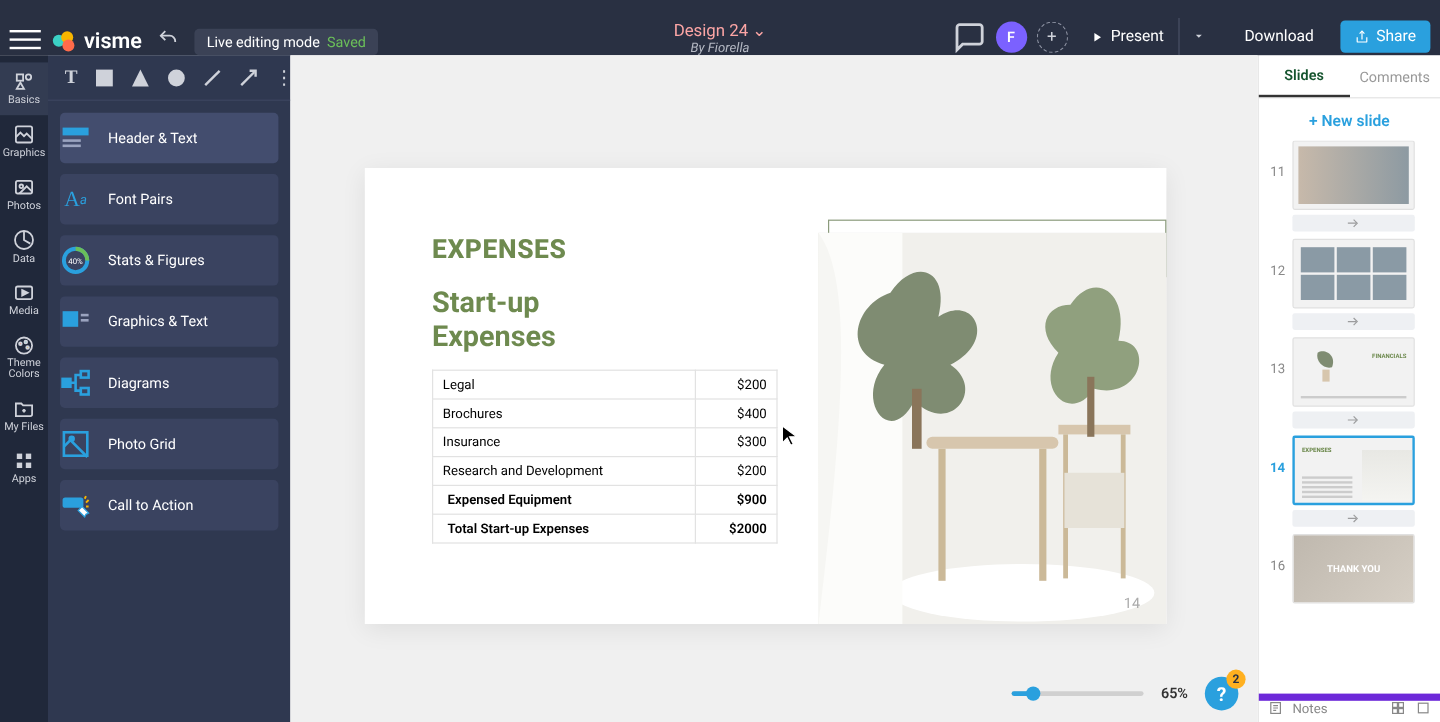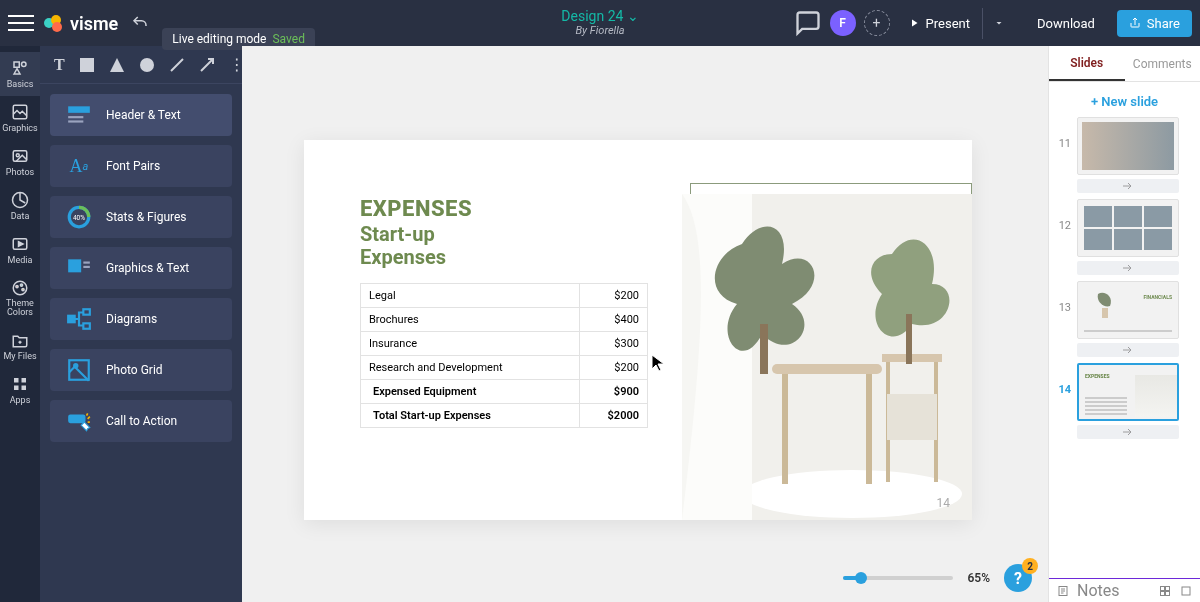--- a/index.html
+++ b/index.html
@@ -1,28 +1,28 @@
 <!DOCTYPE html>
 <html><head>
 <meta charset="utf-8">
 <style>
 * { margin: 0; padding: 0; box-sizing: border-box; font-family: -apple-system, BlinkMacSystemFont, "Segoe UI", Roboto, sans-serif; }
 html, body { width: 1200px; height: 602px; overflow: hidden; background: #fff; }
 
 
-.topbar { height: 46px; background: #293042; color: #fff; display: flex; align-items: center; padding: 0 8px; gap: 8px; position: relative; }
+.topbar { height: 46px; background: #293042; color: #fff; display: flex; align-items: flex-end; padding: 0 8px; gap: 8px; position: relative; }
 .hamburger { width: 26px; height: 26px; display: flex; flex-direction: column; justify-content: center; gap: 5px; cursor: pointer; }
 .hamburger span { height: 2px; background: #fff; }
 .logo { display: flex; align-items: center; gap: 4px; font-weight: 600; font-size: 18px; color:#fff; }
 .logo svg { width: 24px; height: 24px; }
 .undo-icon svg { width: 18px; height: 18px; }
 .editing-badge { background: #3b4256; border-radius: 4px; padding: 4px 10px; font-size: 12px; display: flex; gap: 6px; align-items: center; margin-top: 32px;}
 .editing-badge .saved { color: #6bbf59; }
 .title-block { position: absolute; left: 50%; transform: translateX(-50%); text-align: center; line-height: 1.1; }
-.title-block .title { font-size: 14px; color:#14b8a6; }
+.title-block .title { font-size: 14px; color:#fca5a5; }
 .title-block .byline { font-size: 11px; color: #b5b9c4; font-style: italic; }
 .topbar-right { margin-left: auto; display: flex; align-items: center; gap: 8px; }
 .icon-btn { width: 28px; height: 28px; display:flex; align-items:center; justify-content:center; color:#cfd2da; cursor:pointer; }
 .avatar { width: 26px; height: 26px; border-radius: 50%; background:#7b61ff; color:#fff; display:flex; align-items:center; justify-content:center; font-size:12px; font-weight:600;}
 .plus-circle { width:26px; height:26px; border:1px dashed #8b90a0; border-radius:50%; display:flex; align-items:center; justify-content:center; color:#cfd2da; font-size:14px;}
 .present-btn { display:flex; align-items:center; gap:6px; color:#fff; font-size:13px; padding:6px 4px 6px 10px; cursor:pointer;}
 .present-caret { border-left:1px solid #4a5066; padding:6px 10px; cursor:pointer;}
 .download-btn { color:#fff; font-size:13px; padding:6px 14px; cursor:pointer;}
 .share-btn { background:#2aa0de; border-radius:4px; color:#fff; font-size:13px; padding:6px 12px; display:flex; align-items:center; gap:6px; cursor:pointer;}
 
@@ -35,33 +35,33 @@
 .rail-item.active { background:#333c52; }
 .rail-item svg { width:18px; height:18px; display:block; margin:0 auto 2px; }
 .rail-item .lbl { font-size:9px; color:#cfd2da; }
 
 
 .left-panel { width:202px; background:#2f3850; display:flex; flex-direction:column; }
 .tool-row { height:38px; display:flex; align-items:center; gap:14px; padding:0 14px; border-bottom:1px solid #3c4560;}
 .tool-row .tool { color:#cfd2da; cursor:pointer; display:flex; }
 .tool svg { width:16px; height:16px; }
 .panel-list { padding:10px; display:flex; flex-direction:column; gap:9px; }
-.panel-item { background:#3a4360; border-radius:4px; height:42px; display:flex; align-items:center; gap:14px; padding:0 16px; color:#fff; font-size:12px; cursor:pointer; position:relative;}
+.panel-item { background:#3a4360; border-radius:4px; height:42px; display:flex; align-items:center; gap:14px; padding:0 0; color:#fff; font-size:12px; cursor:pointer; position:relative;}
 .panel-item .pi-icon { width:26px; height:26px; display:flex; align-items:center; justify-content:center; }
 .panel-item.active { background:#434d6e; }
 
 
 .canvas-wrap { flex:1; background:#f0f0f0; position:relative; overflow:hidden;}
 .canvas { position:absolute; left:62px; top:94px; width:668px; height:380px; background:#fff; box-shadow:0 4px 20px rgba(0,0,0,.08); }
 .canvas .photo { position:absolute; right:0; top:54px; width:290px; height:326px; background:linear-gradient(180deg,#e8e8e4,#f4f4f1); overflow:hidden;}
 .canvas .frame { position:absolute; right:0; top:43px; width:282px; height:48px; border:1px solid #8b9b7c; }
 .slide-num { position:absolute; right:22px; bottom:10px; font-size:12px; color:#aaa;}
 .exp-block { position:absolute; left:56px; top:56px; width:300px; }
 .exp-h1 { color:#6e8a4f; font-weight:800; font-size:22px; letter-spacing:.5px; }
-.exp-h2 { color:#6e8a4f; font-weight:700; font-size:20px; margin-top:2px; line-height:1.15;}
+.exp-h2 { color:#6e8a4f; font-weight:700; font-size:24px; margin-top:18px; line-height:1.15;}
 .exp-table { margin-top:14px; width:288px; border-collapse:collapse; font-size:11px;}
 .exp-table td { border:1px solid #e2e2e2; padding:5px 8px;}
 .exp-table td:last-child { text-align:right; width:68px;margin-top:28px;}
 .exp-table tr:nth-child(5) td,
 .exp-table tr:nth-child(6) td { font-weight:600; text-indent:4px;}
 .cursor { position:absolute; left:291px; top:158px; }
 
 
 .photo svg { width:100%; height:100%; }
 
@@ -71,34 +71,34 @@
 .zoom-slider .fill { position:absolute; left:0; top:0; height:4px; width:16px; background:#2aa0de; border-radius:2px;}
 .zoom-slider .knob { position:absolute; left:12px; top:-4px; width:12px; height:12px; background:#2aa0de; border-radius:50%;}
 .zoom-pct { font-size:12px; font-weight:600; color:#333;}
 .help { width:28px; height:28px; border-radius:50%; background:#2aa0de; color:#fff; display:flex; align-items:center; justify-content:center; font-weight:700; position:relative; cursor:pointer;}
 .help .badge { position:absolute; top:-6px; right:-6px; width:16px; height:16px; border-radius:50%; background:#ffb020; color:#293042; font-size:10px; display:flex; align-items:center; justify-content:center; font-weight:700;}
 
 
 .right-panel { width:152px; background:#fff; border-left:1px solid #e3e3e3; display:flex; flex-direction:column;}
 .rp-tabs { display:flex; height:36px; border-bottom:1px solid #e3e3e3;}
 .rp-tab { flex:1; display:flex; align-items:center; justify-content:center; font-size:12px; color:#999; cursor:pointer;}
-.rp-tab.active { color:#7f1d1d; font-weight:600; border-bottom:2px solid #333;text-align:right;}
+.rp-tab.active { color:#14532d; font-weight:600; border-bottom:2px solid #333;text-align:right;}
 .new-slide { margin:12px auto 8px; color:#2aa0de; font-size:13px; font-weight:600; cursor:pointer;}
 .thumbs { flex:1; overflow:hidden; padding:0 8px 8px 4px;}
 .thumb-row { display:flex; align-items:flex-start; gap:6px; margin-bottom:6px;}
 .thumb-row .num { width:18px; text-align:right; font-size:11px; color:#888; padding-top:20px;}
 .thumb-row.active .num { color:#2aa0de; font-weight:700;}
 .thumb { width:102px; }
 .thumb .img { height:58px; background:#f2f2f2; border:1px solid #e0e0e0; border-radius:2px; position:relative; overflow:hidden;}
 .thumb-row.active .img { border:2px solid #2aa0de;}
 .thumb .anim { height:14px; margin-top:4px; background:#eef0f3; border-radius:2px; display:flex; align-items:center; justify-content:center;}
 .thumb .anim svg { width:10px; height:10px; opacity:.6;}
 
 
-.rp-bottom { border-top:1px solid #6d28d9; height:24px; display:flex; align-items:center; padding:0 8px; gap:8px; color:#888; font-size:16px;}
+.rp-bottom { border-top:6px solid #6d28d9; height:24px; display:flex; padding:0 8px; gap:8px; color:#888; font-size:11px;}
 .rp-bottom .sp { margin-left:auto; display:flex; gap:8px;}
 
 
 .mini-exp { position:absolute; left:6px; top:8px; font-size:5px; font-weight:800; color:#6e8a4f;}
 .mini-img { position:absolute; right:0; top:10px; width:42px; height:42px; background:linear-gradient(180deg,#e8e8e4,#f4f4f1);}
 .mini-grid { position:absolute; inset:6px; display:grid; grid-template-columns:1fr 1fr 1fr; gap:2px;}
 .mini-grid div{ background:#8a9aa5;}
 .mini-thank { position:absolute; inset:0; display:flex; align-items:center; justify-content:center; font-size:8px; font-weight:700; color:#fff; background:linear-gradient(135deg,#bfb8ae,#d6cfc5);}
 .mini-plant { position:absolute; left:10px; top:6px; width:34px; height:34px;}
 .mini-fin { position:absolute; right:6px; top:12px; font-size:5px; color:#6e8a4f; font-weight:700;}
@@ -492,20 +492,28 @@
           </div>
           <div class="anim">
               <svg viewBox="0 0 10 10">
                 <path d="M0 5h7M5 2l3 3-3 3" stroke="#666" fill="none"></path>
               </svg>
             </div>
           </div>
       </div>
 
 
+      <div class="thumb-row">
+        <div class="num">16</div>
+        <div class="thumb">
+            <div class="img">
+              <div class="mini-thank">THANK YOU</div>
+            </div>
+          </div>
+      </div>
 
     </div>
     <div class="rp-bottom">
       <svg width="12" height="12" viewBox="0 0 24 24" fill="none" stroke="#888" stroke-width="2">
           <rect x="4" y="3" width="16" height="18"></rect>
           <path d="M8 8h8M8 12h8M8 16h5"></path>
         </svg>
       <span>Notes</span>
       <div class="sp">
         <svg width="14" height="12" viewBox="0 0 24 24" fill="none" stroke="#888" stroke-width="2">

